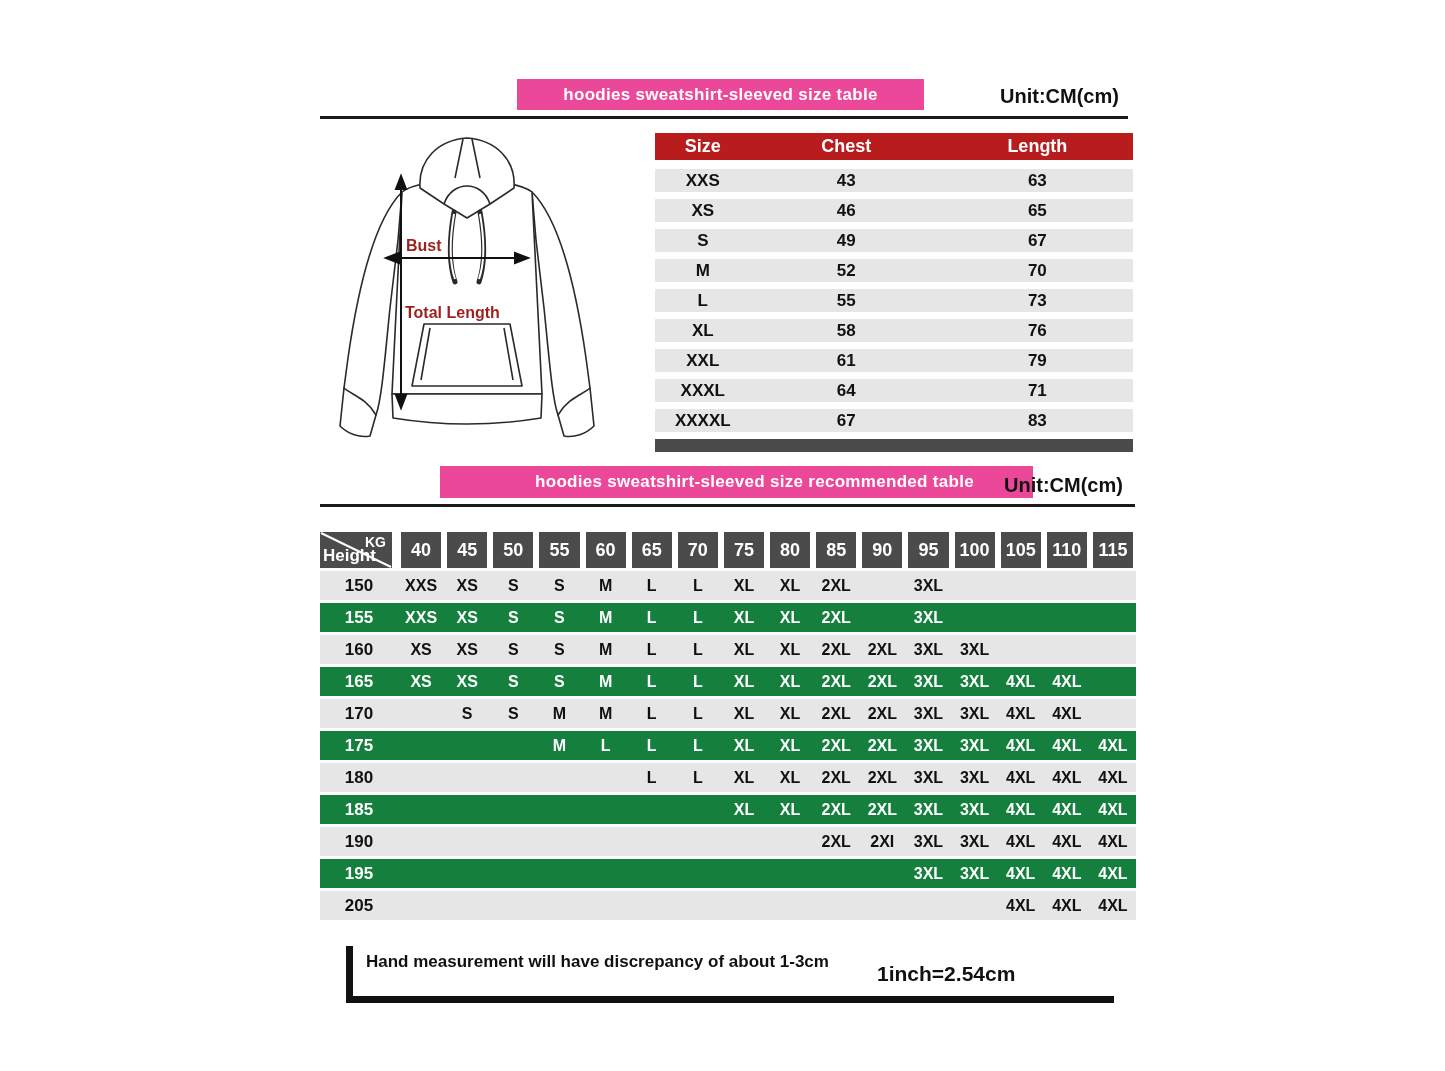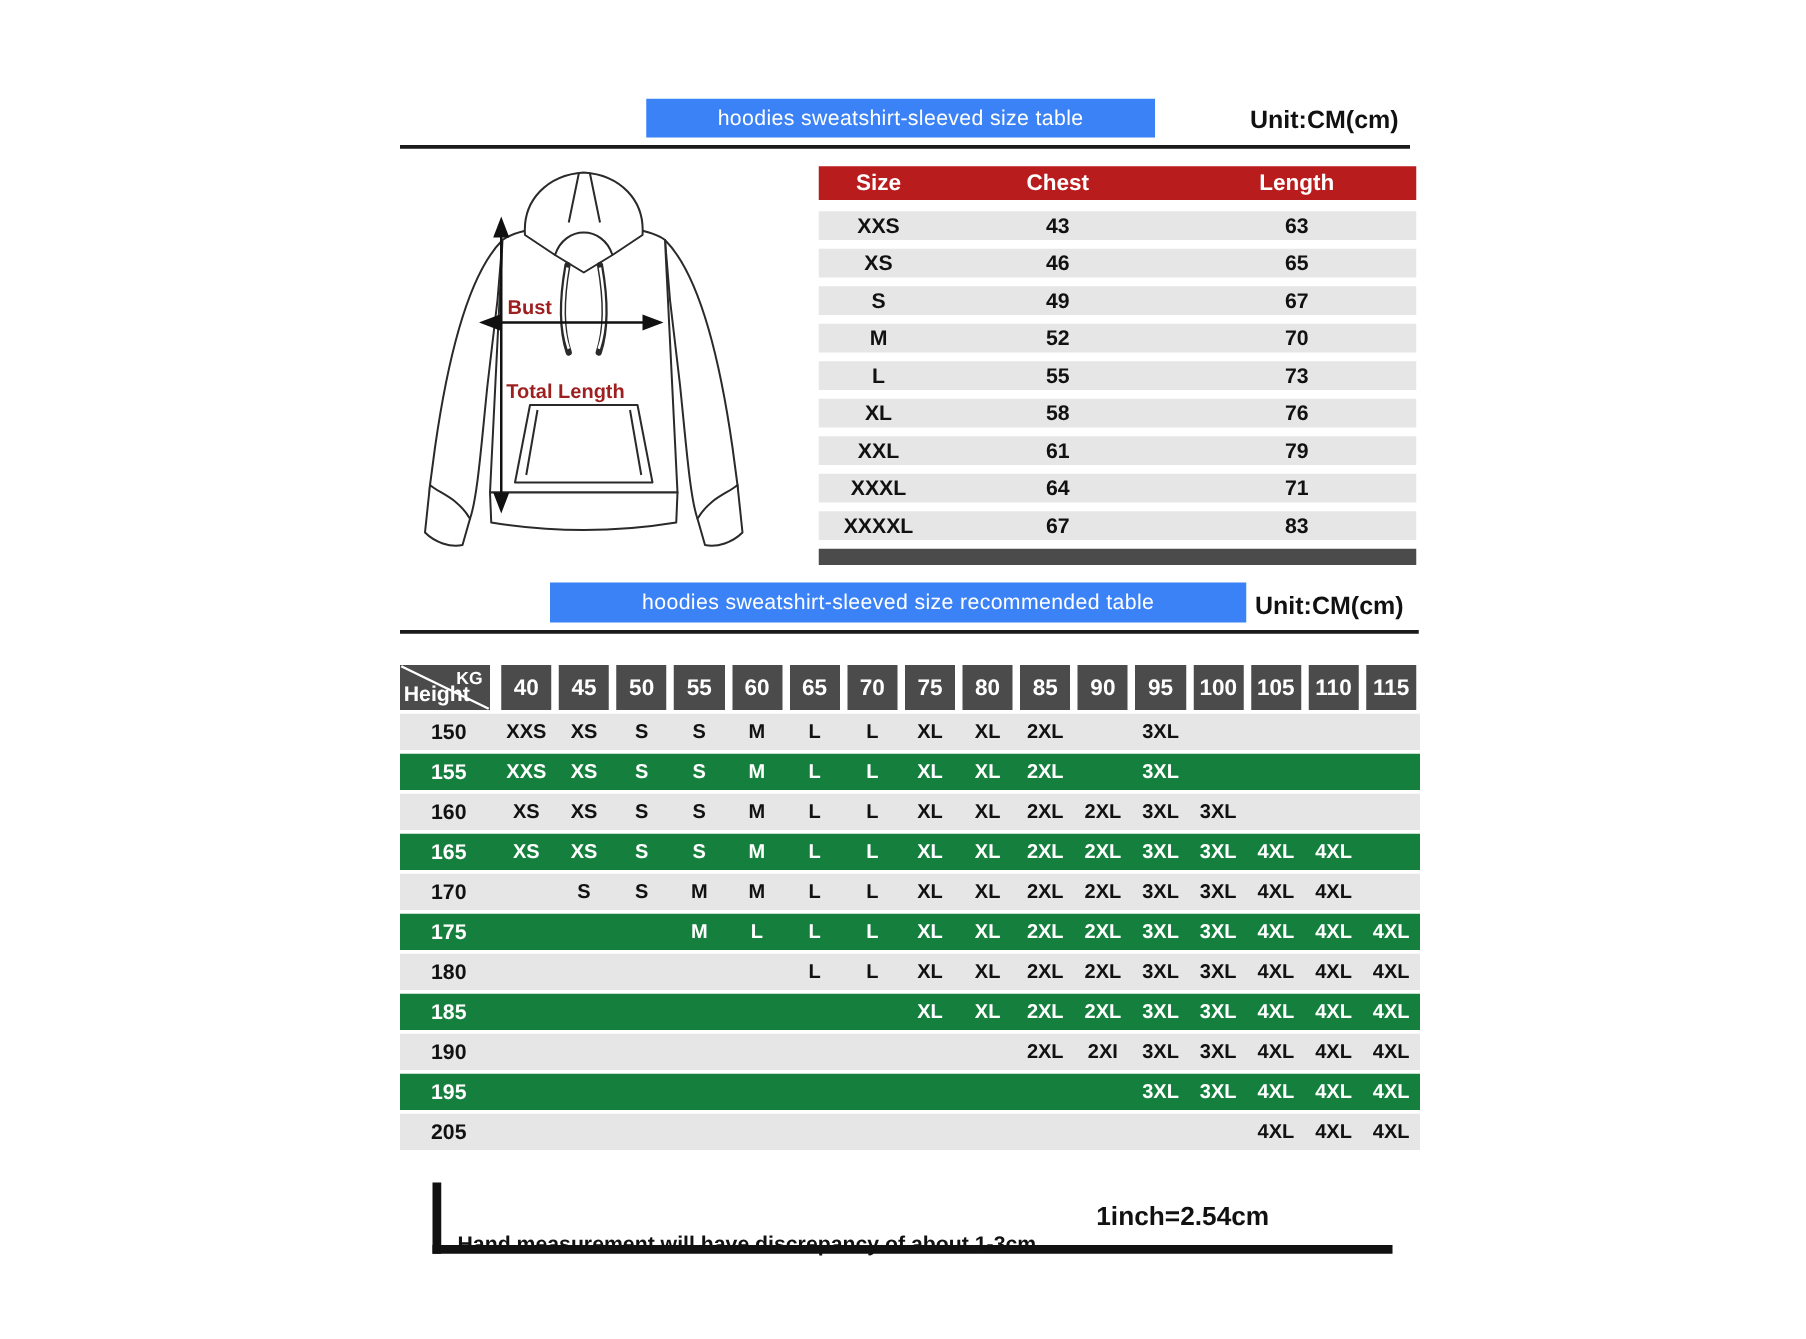--- a/index.html
+++ b/index.html
@@ -1,24 +1,24 @@
 <!DOCTYPE html>
 <html><head>
 <meta charset="utf-8">
 <style>
   html,body{margin:0;padding:0;background:#ffffff;}
   .canvas{position:relative;width:1445px;height:1071px;background:#ffffff;
           font-family:"Liberation Sans",sans-serif;overflow:hidden;}
 
   
-  .bar-title{position:absolute;background:#3b82f6;color:#fff;font-weight:normal;
+  .bar-title{position:absolute;background:#ec4899;color:#fff;font-weight:bold;
              font-size:17px;display:flex;align-items:center;justify-content:center;
              letter-spacing:.3px;text-align:center;}
   #title1{left:517px;top:79px;width:407px;height:31px;}
-  #title2{left:440px;top:466px;width:557px;height:32px;}
+  #title2{left:440px;top:466px;width:557px;height:32px;padding-left:36px;}
   .unit{position:absolute;color:#111;font-weight:bold;font-size:20px;}
   #unit1{left:1000px;top:85px;}
   #unit2{left:1004px;top:474px;}
   .hline{position:absolute;height:3px;background:#1a1a1a;}
   #line1{left:320px;top:116px;width:808px;}
   #line2{left:320px;top:504px;width:815px;}
 
   
   #hoodie{position:absolute;left:322px;top:128px;}
 
@@ -45,21 +45,21 @@
   .rt-row{display:grid;grid-template-columns:78px repeat(16,1fr);height:29px;
           margin-bottom:3px;align-items:center;text-align:center;
           font-weight:bold;font-size:16px;}
   .rt-row.light{background:#e6e6e6;color:#111;}
   .rt-row.dark{background:#15803d;color:#fff;}
   .rt-label{font-size:17px;}
 
   
   .f-vbar{position:absolute;left:346px;top:946px;width:7px;height:57px;background:#111;}
   .f-hbar{position:absolute;left:346px;top:996px;width:768px;height:7px;background:#111;}
-  #fnote{position:absolute;left:366px;top:986px;font-weight:bold;font-size:17px;color:#111;}
+  #fnote{position:absolute;left:366px;top:952px;font-weight:bold;font-size:17px;color:#111;}
   #fconv{position:absolute;left:877px;top:962px;font-weight:bold;font-size:21px;color:#111;}
 </style>
 </head>
 <body>
 
 <div class="canvas">
 
   <div class="bar-title" id="title1">hoodies sweatshirt-sleeved size  table</div>
   <div class="unit" id="unit1">Unit:CM(cm)</div>
   <div class="hline" id="line1"></div>

